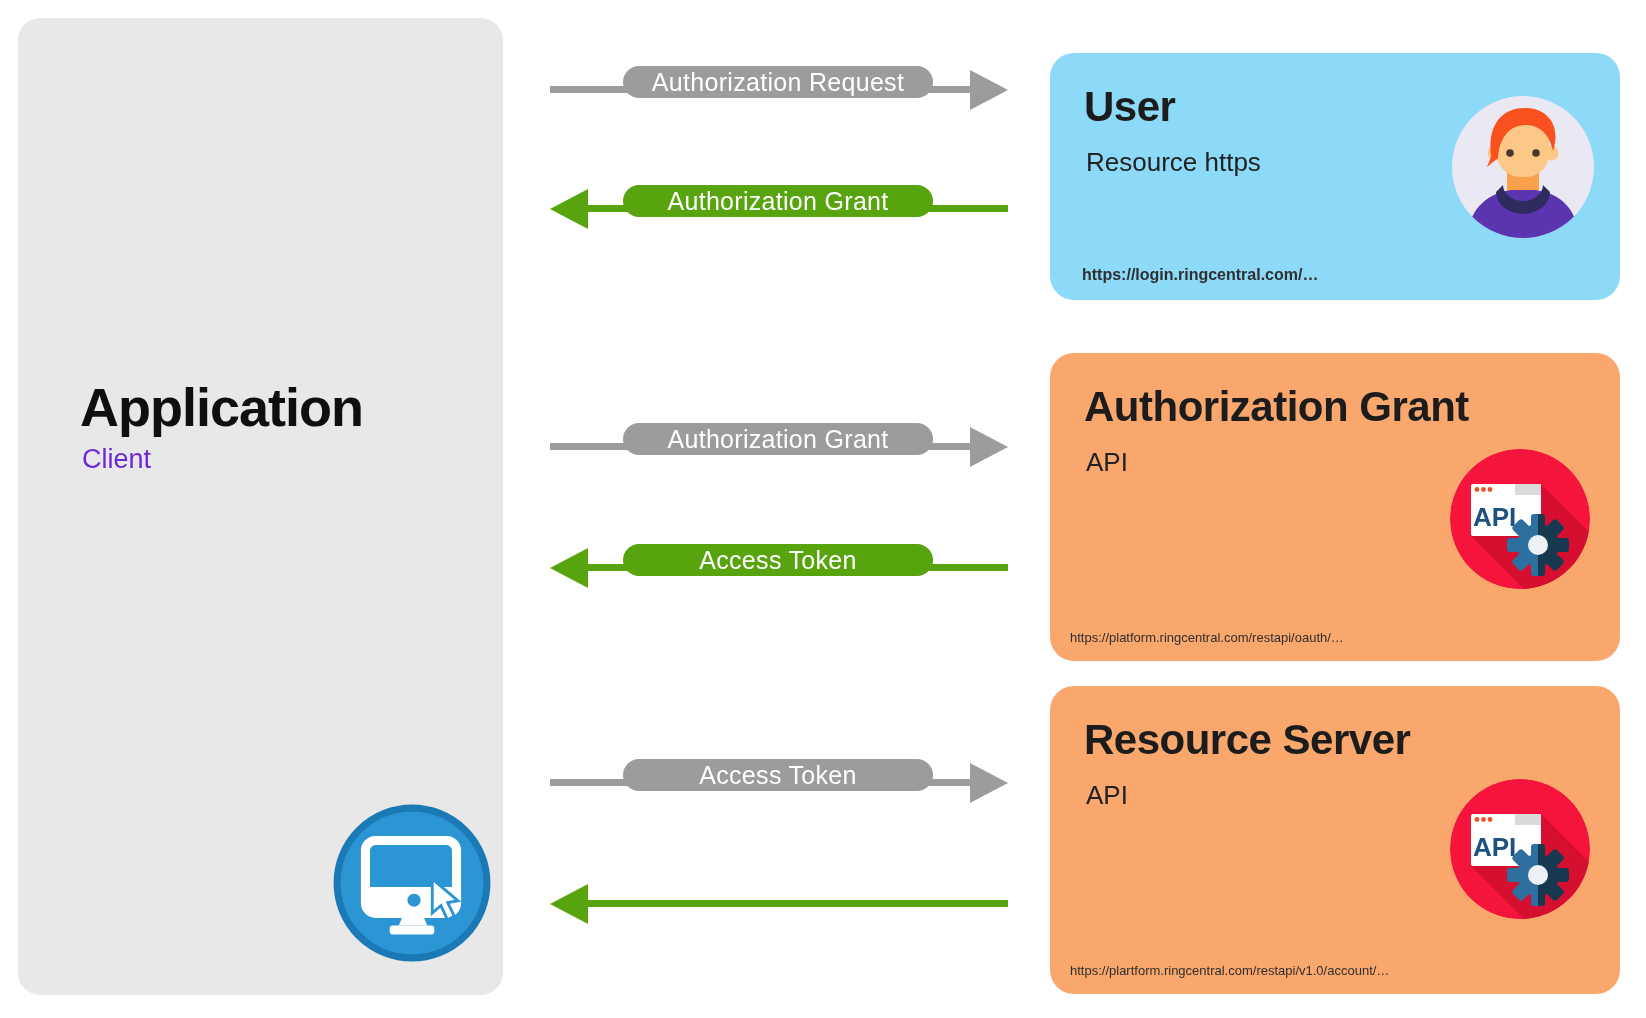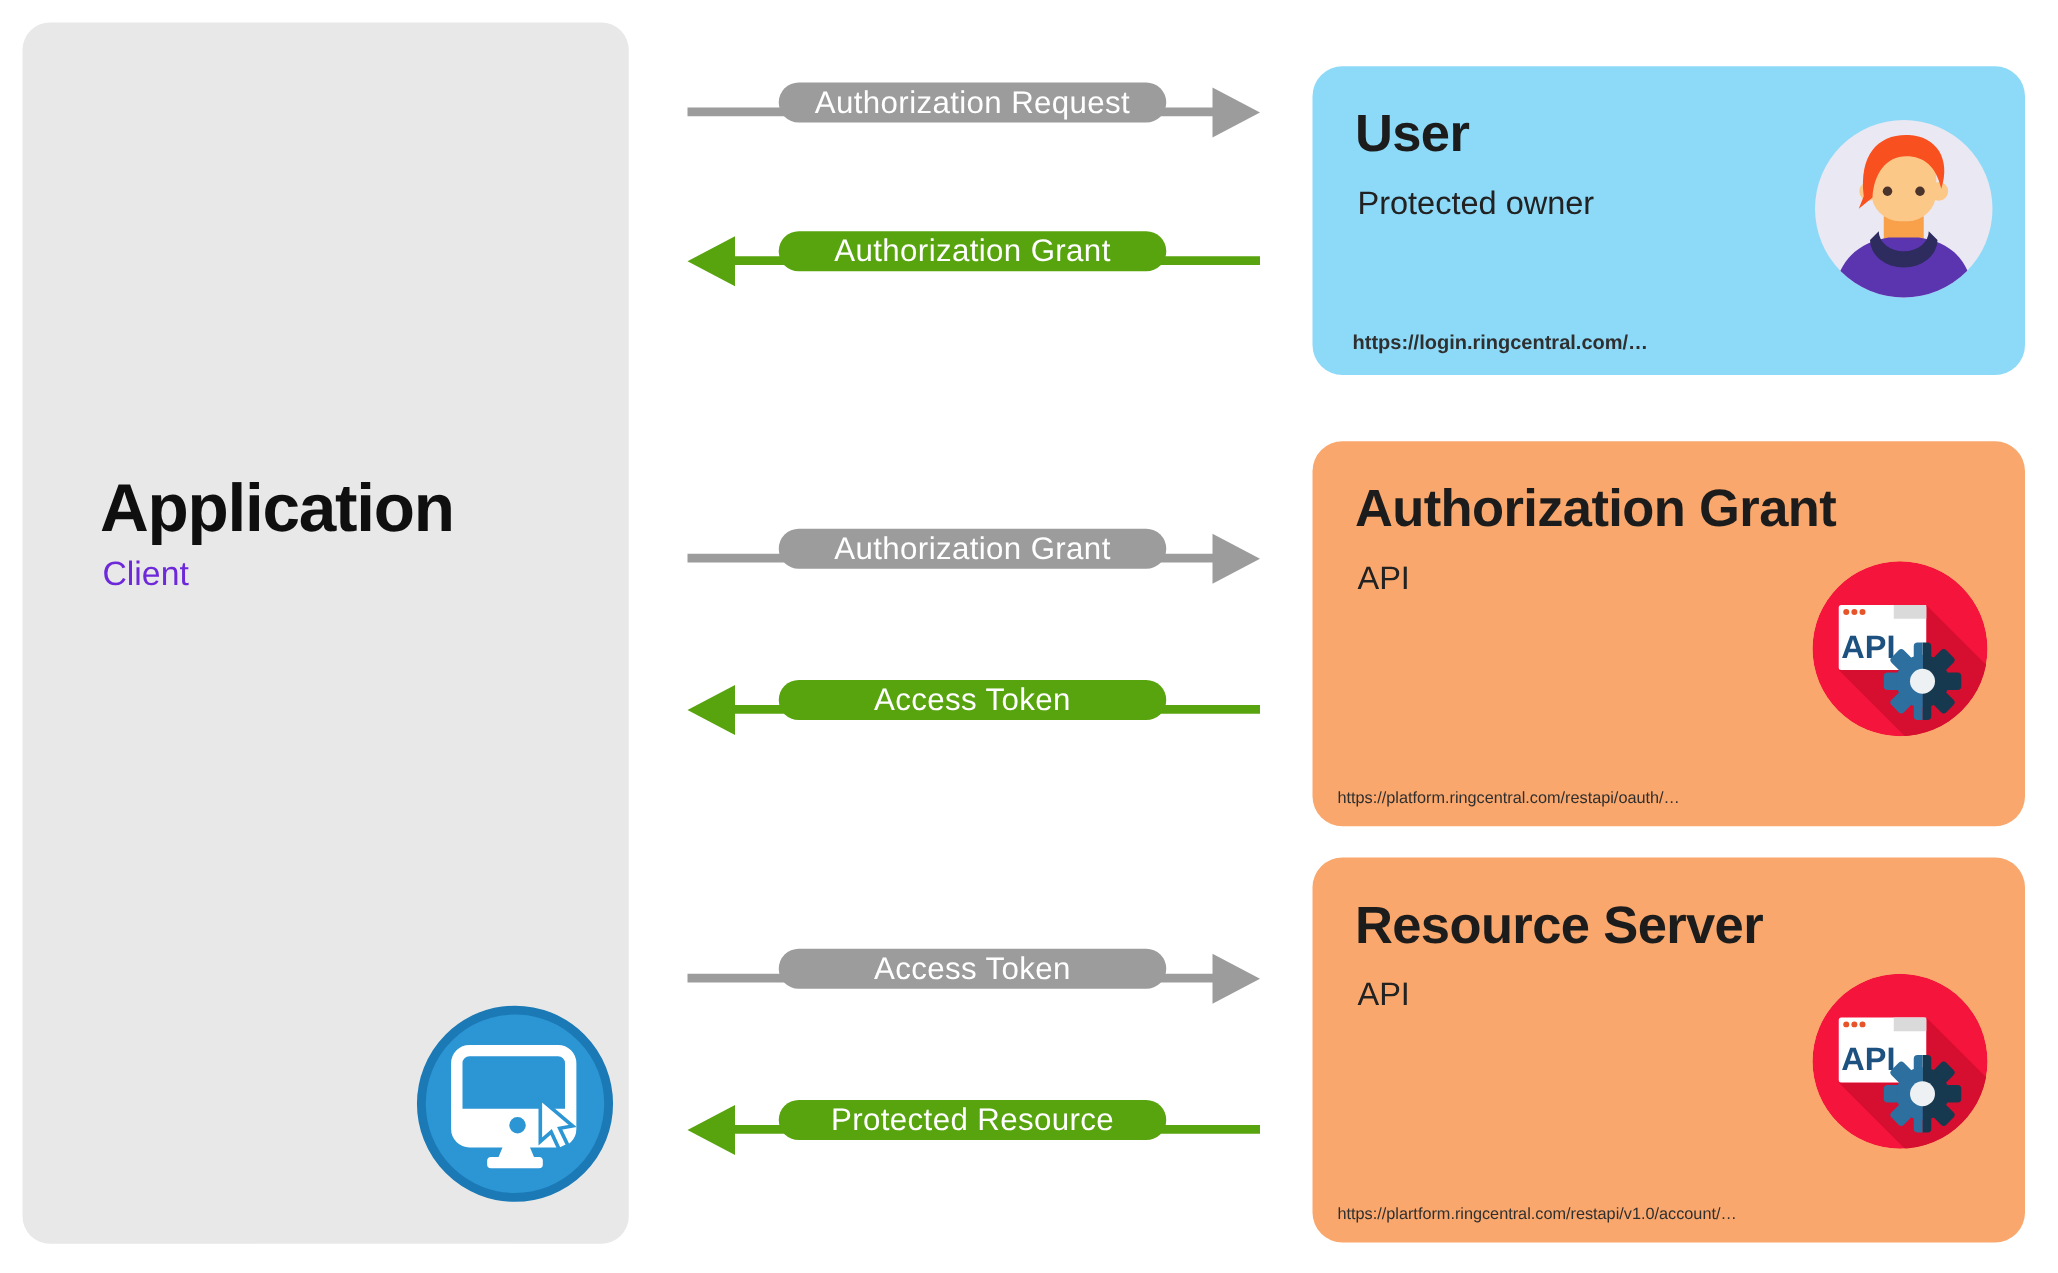--- a/index.html
+++ b/index.html
@@ -108,27 +108,26 @@
     <div class="pill">Access Token</div>
     <div class="head"></div>
   </div>
   <div class="flow gray flow-5">
     <div class="line"></div>
     <div class="pill">Access Token</div>
     <div class="head"></div>
   </div>
   <div class="flow green flow-6">
     <div class="line"></div>
-    <div class="pill">Protected Resource</div>
     <div class="head"></div>
   </div>
 
   <div class="entity entity-user">
     <div class="e-title">User</div>
-    <div class="e-subtitle">Protected owner</div>
+    <div class="e-subtitle">Resource https</div>
     <svg class="avatar-icon" viewBox="0 0 144 144">
       <defs>
           <clipPath id="avclip">
             <circle cx="72" cy="72" r="71"></circle>
           </clipPath>
         </defs>
       <circle cx="72" cy="72" r="71" fill="#eae8f2"></circle>
       <g clip-path="url(#avclip)">
         <path d="M56,78 h32 v28 a16,12 0 0 1 -32,0 Z" fill="#f9a04b"></path>
         <path d="M16,144 C18,110 40,98 60,95 L84,95 C106,98 126,110 128,144 Z" fill="#5b35b0"></path>

